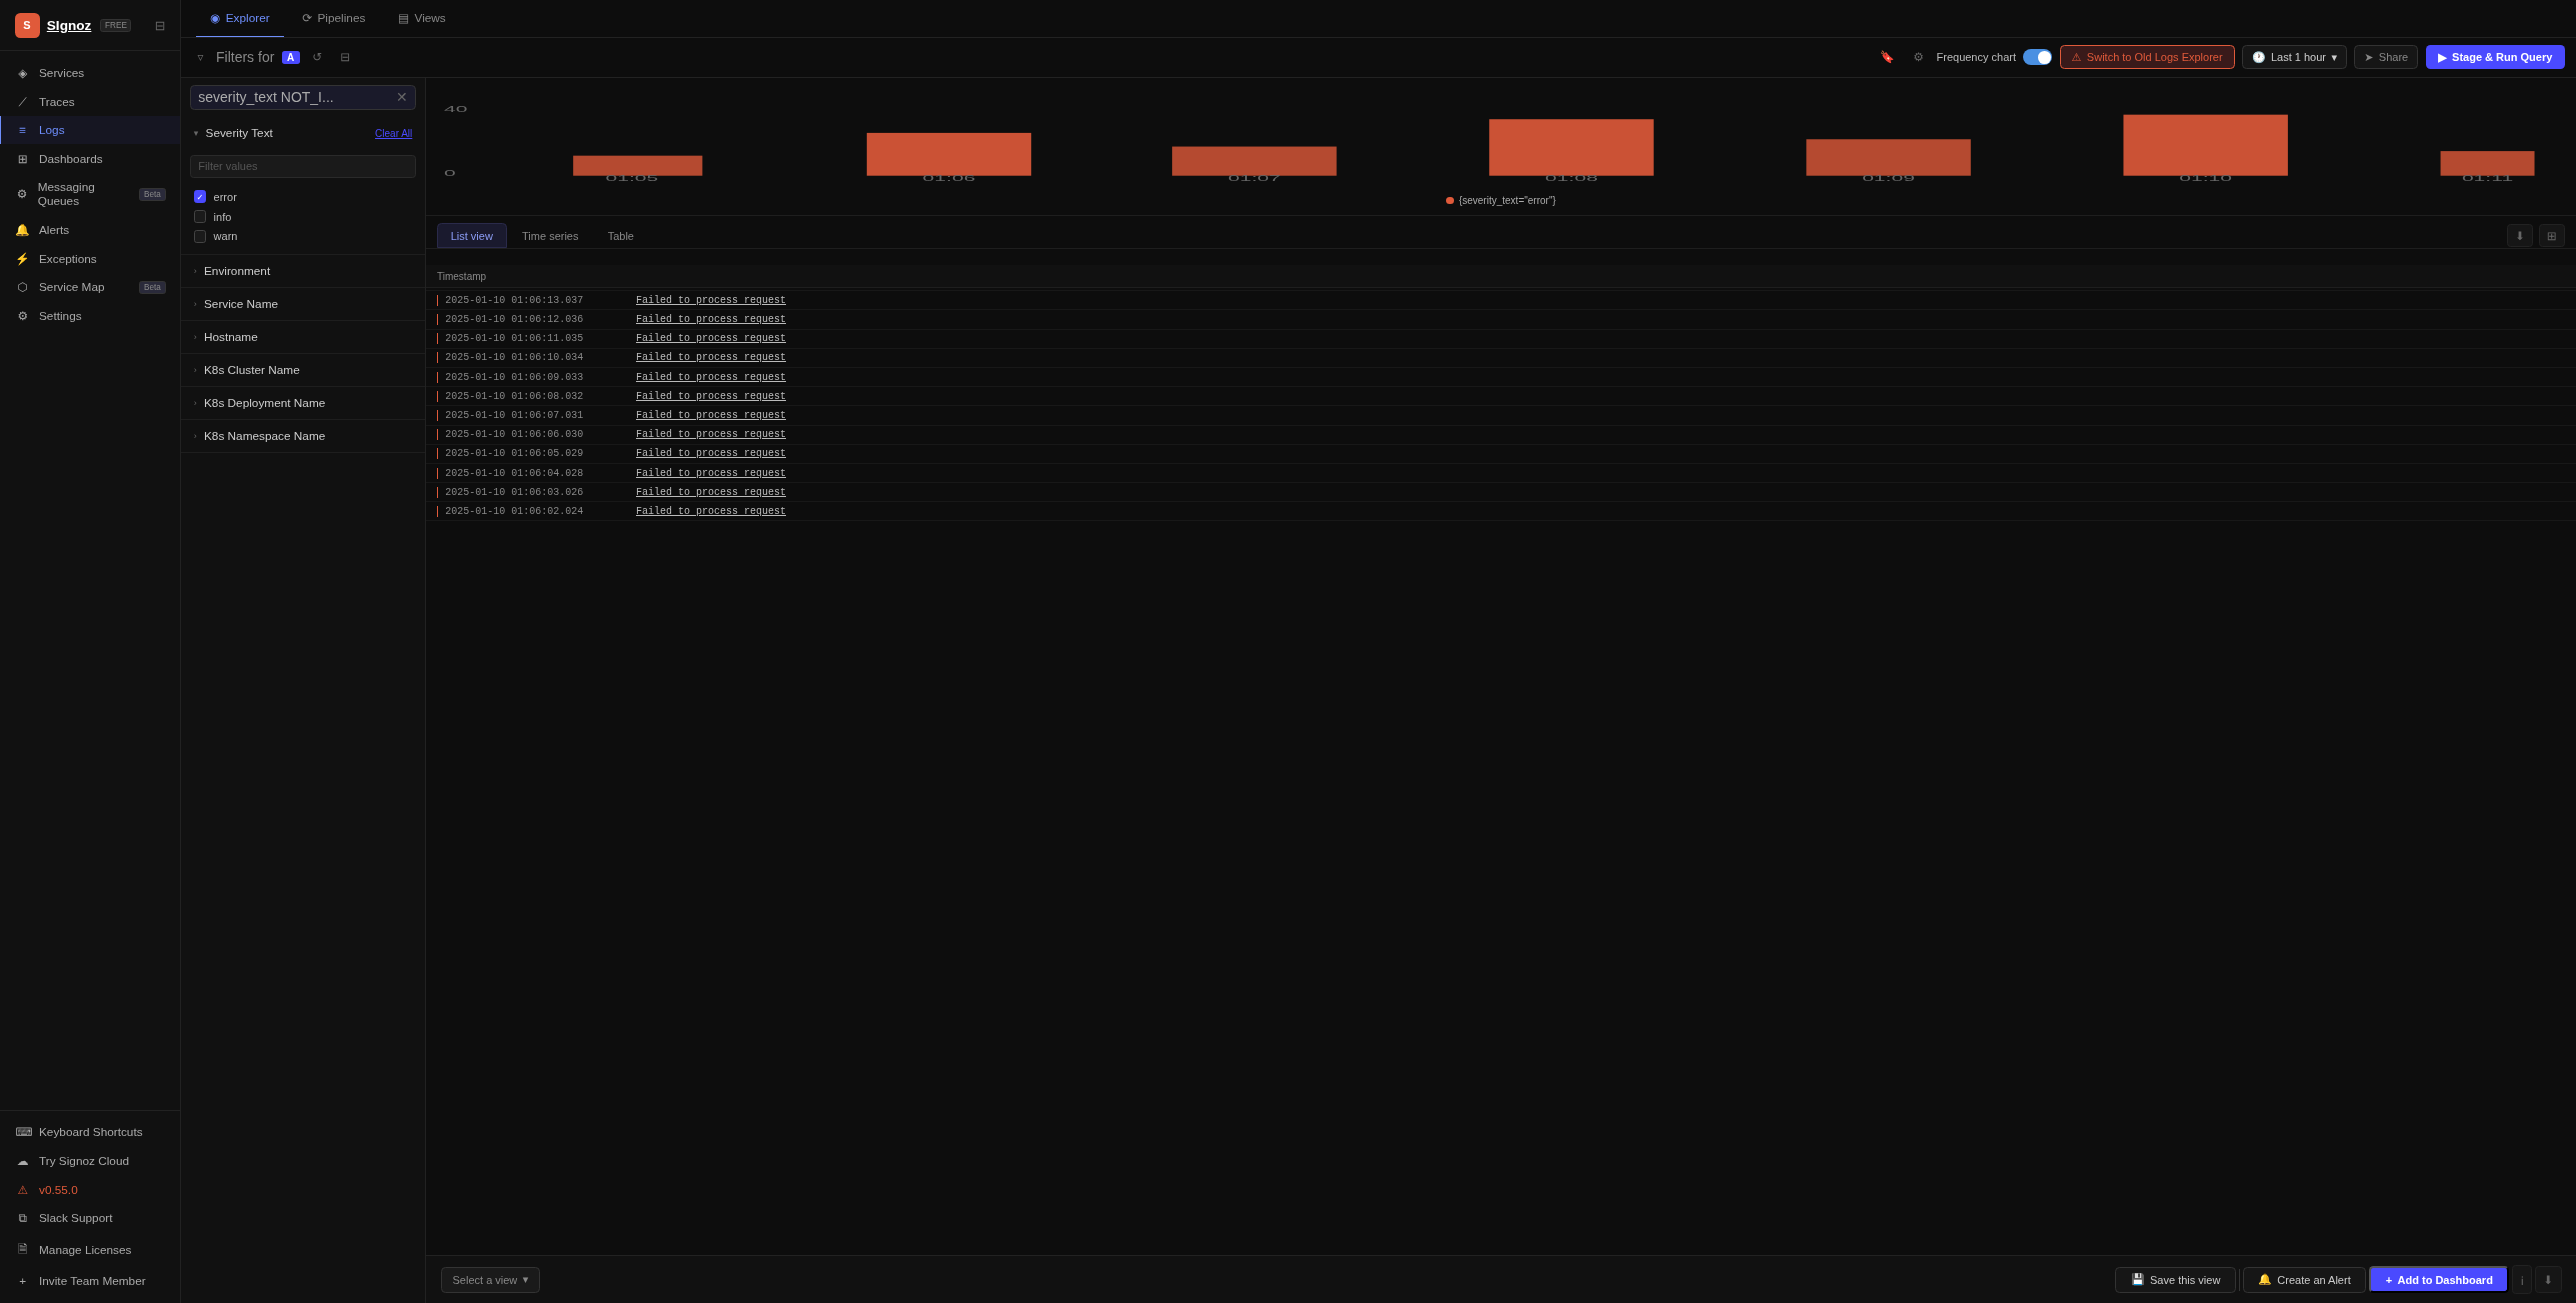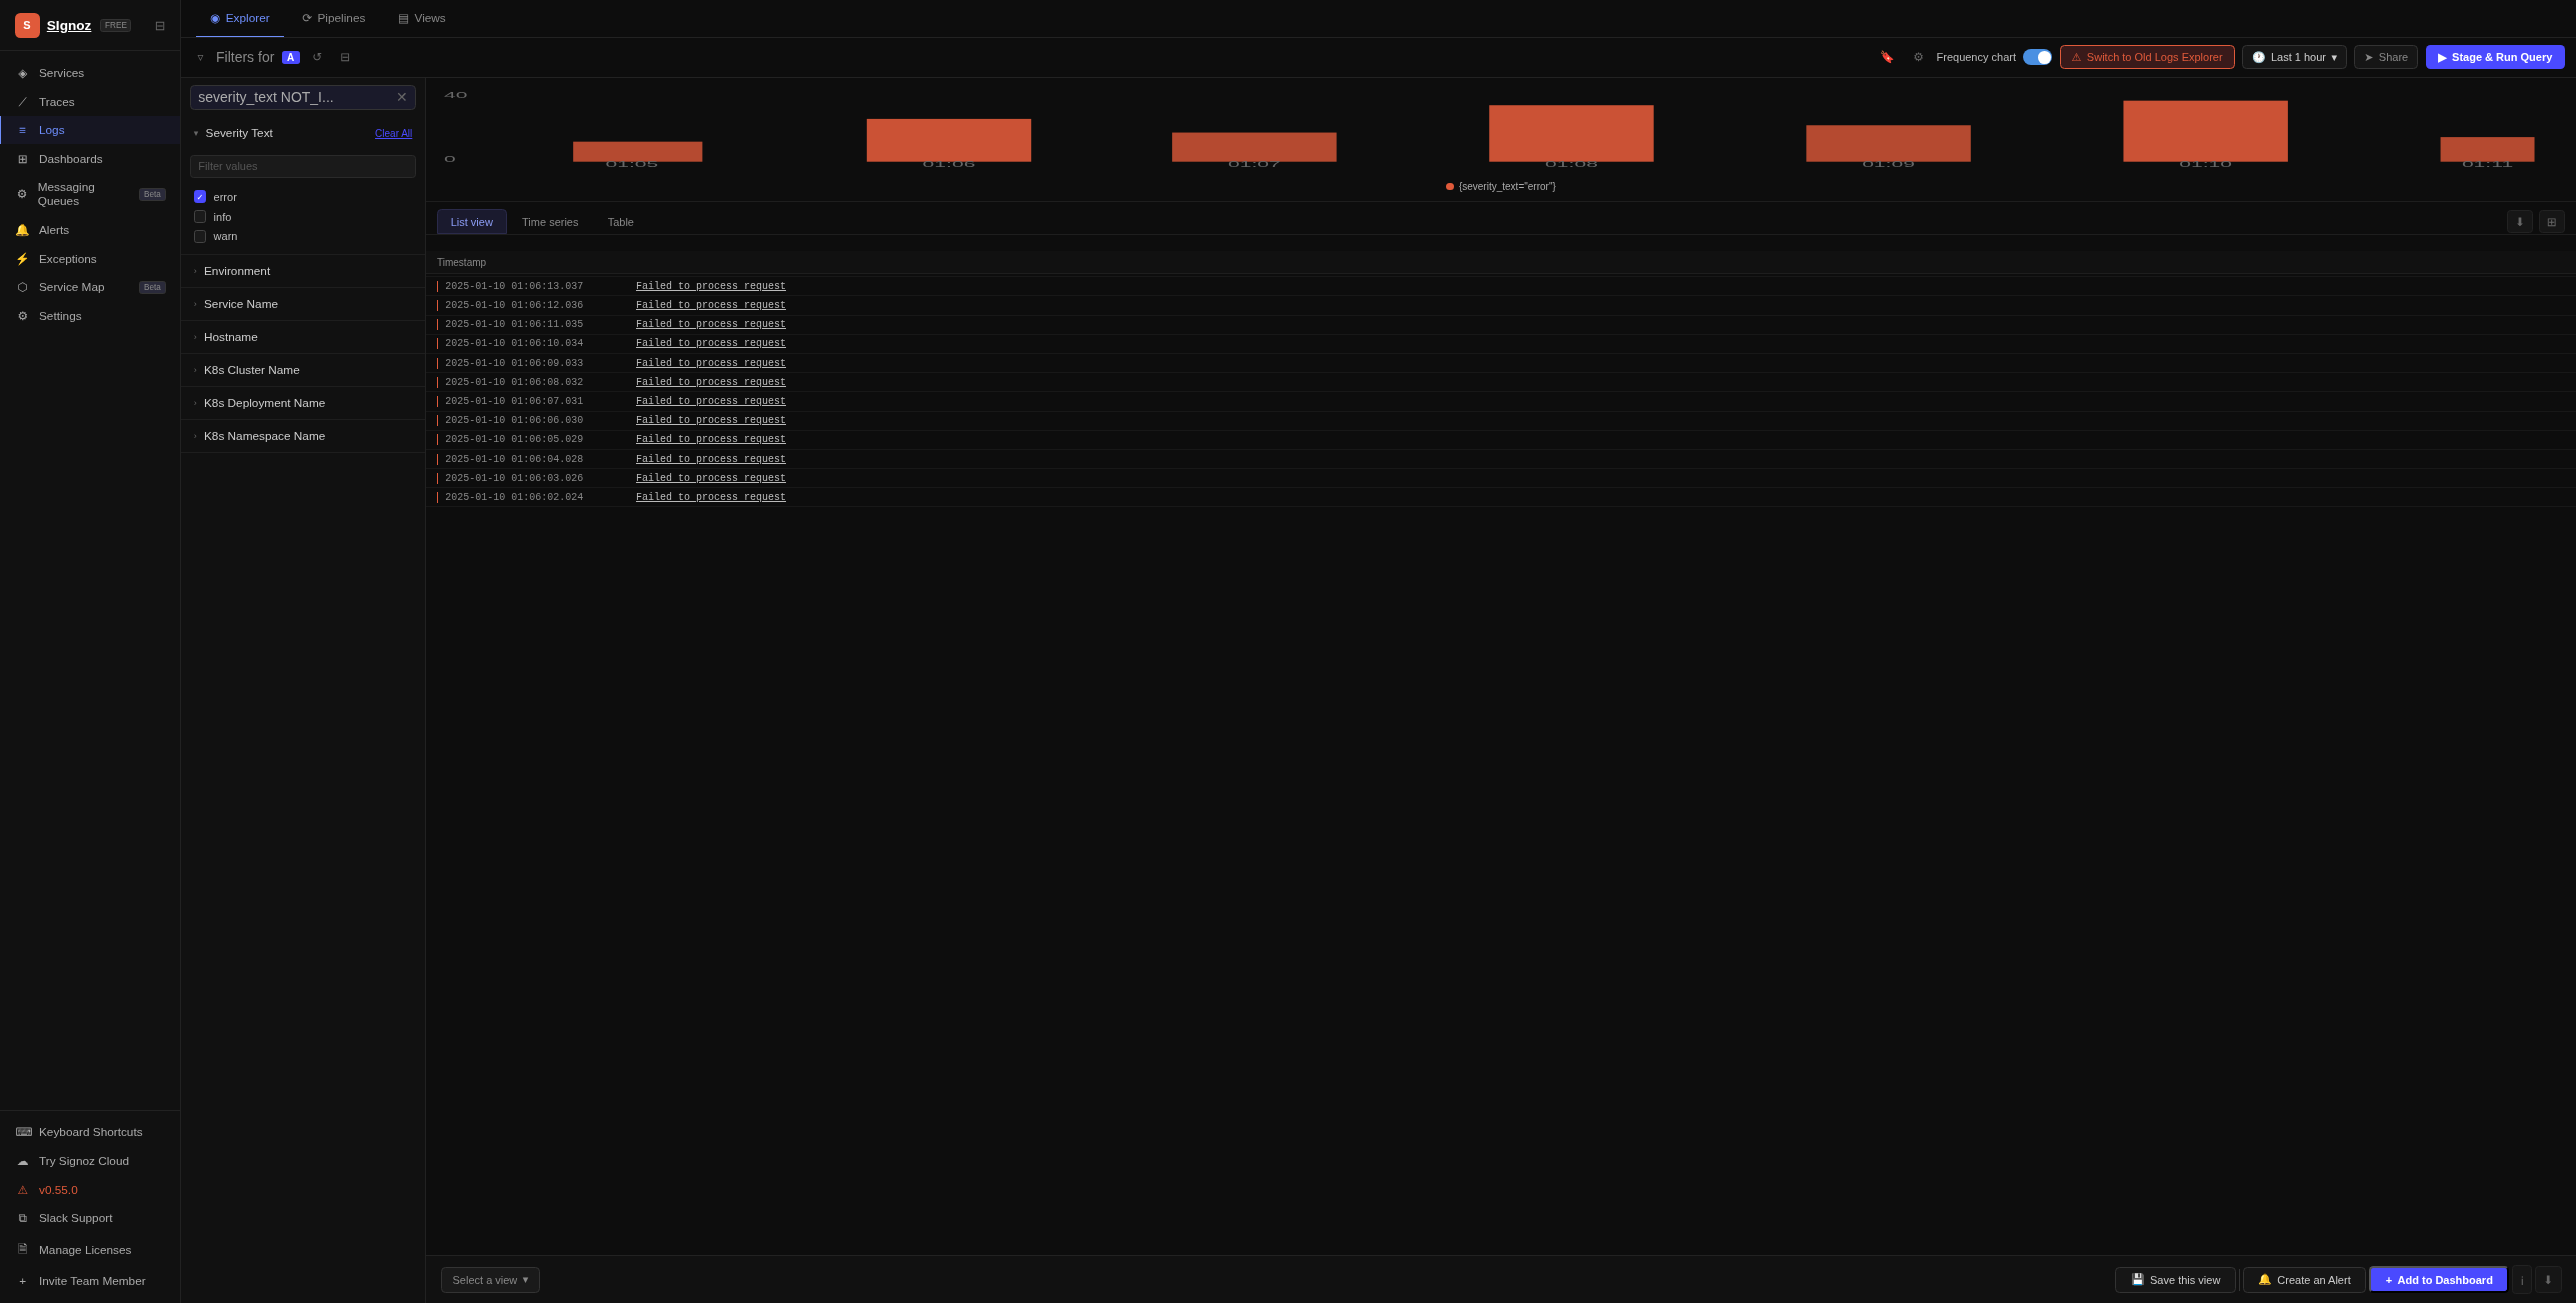--- a/index.html
+++ b/index.html
@@ -352,20 +352,21 @@
     
     .chart-container {
       background: #0d0d0d;
       padding: 9px 18px;
       border-bottom: 0.9px solid #1e1e1e;
       position: relative;
     }
     .chart-svg-area {
       height: 91px;
       position: relative;
+      margin-top: 14px;
     }
     .chart-legend {
       display: flex;
       align-items: center;
       gap: 5.4px;
       font-size: 10px;
       color: #aaa;
       margin-top: 3.6px;
       justify-content: center;
     }

